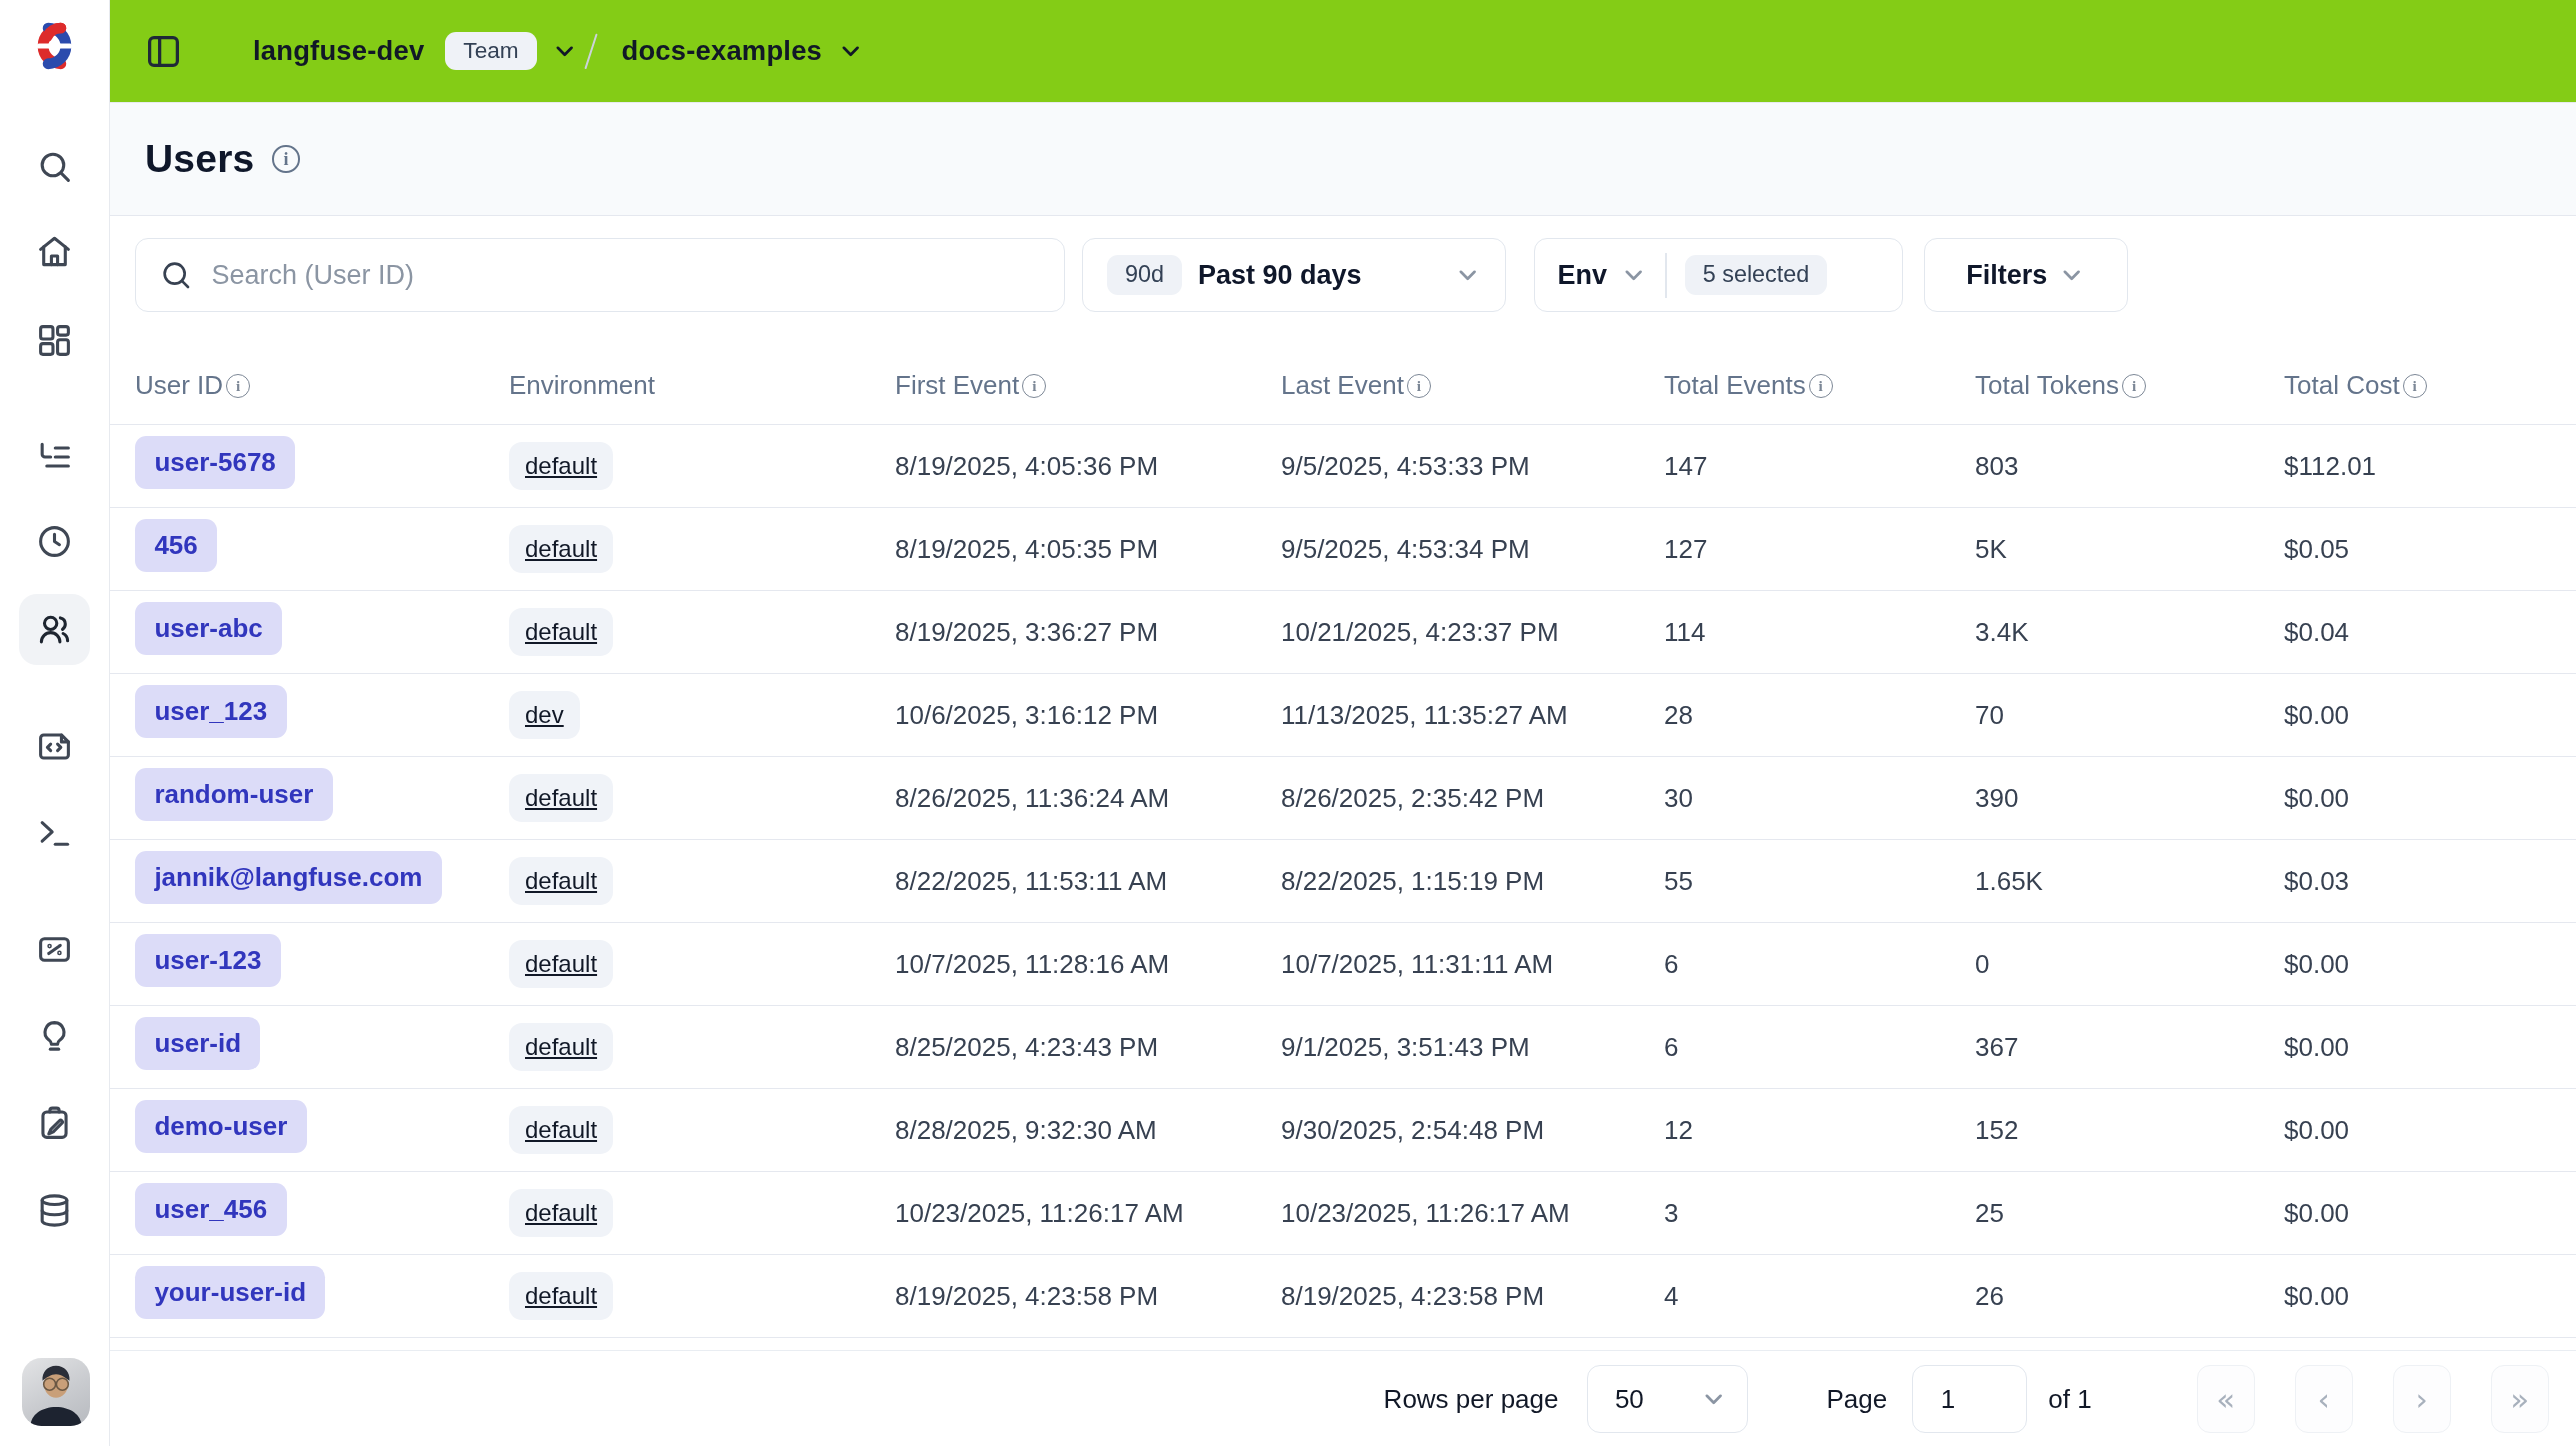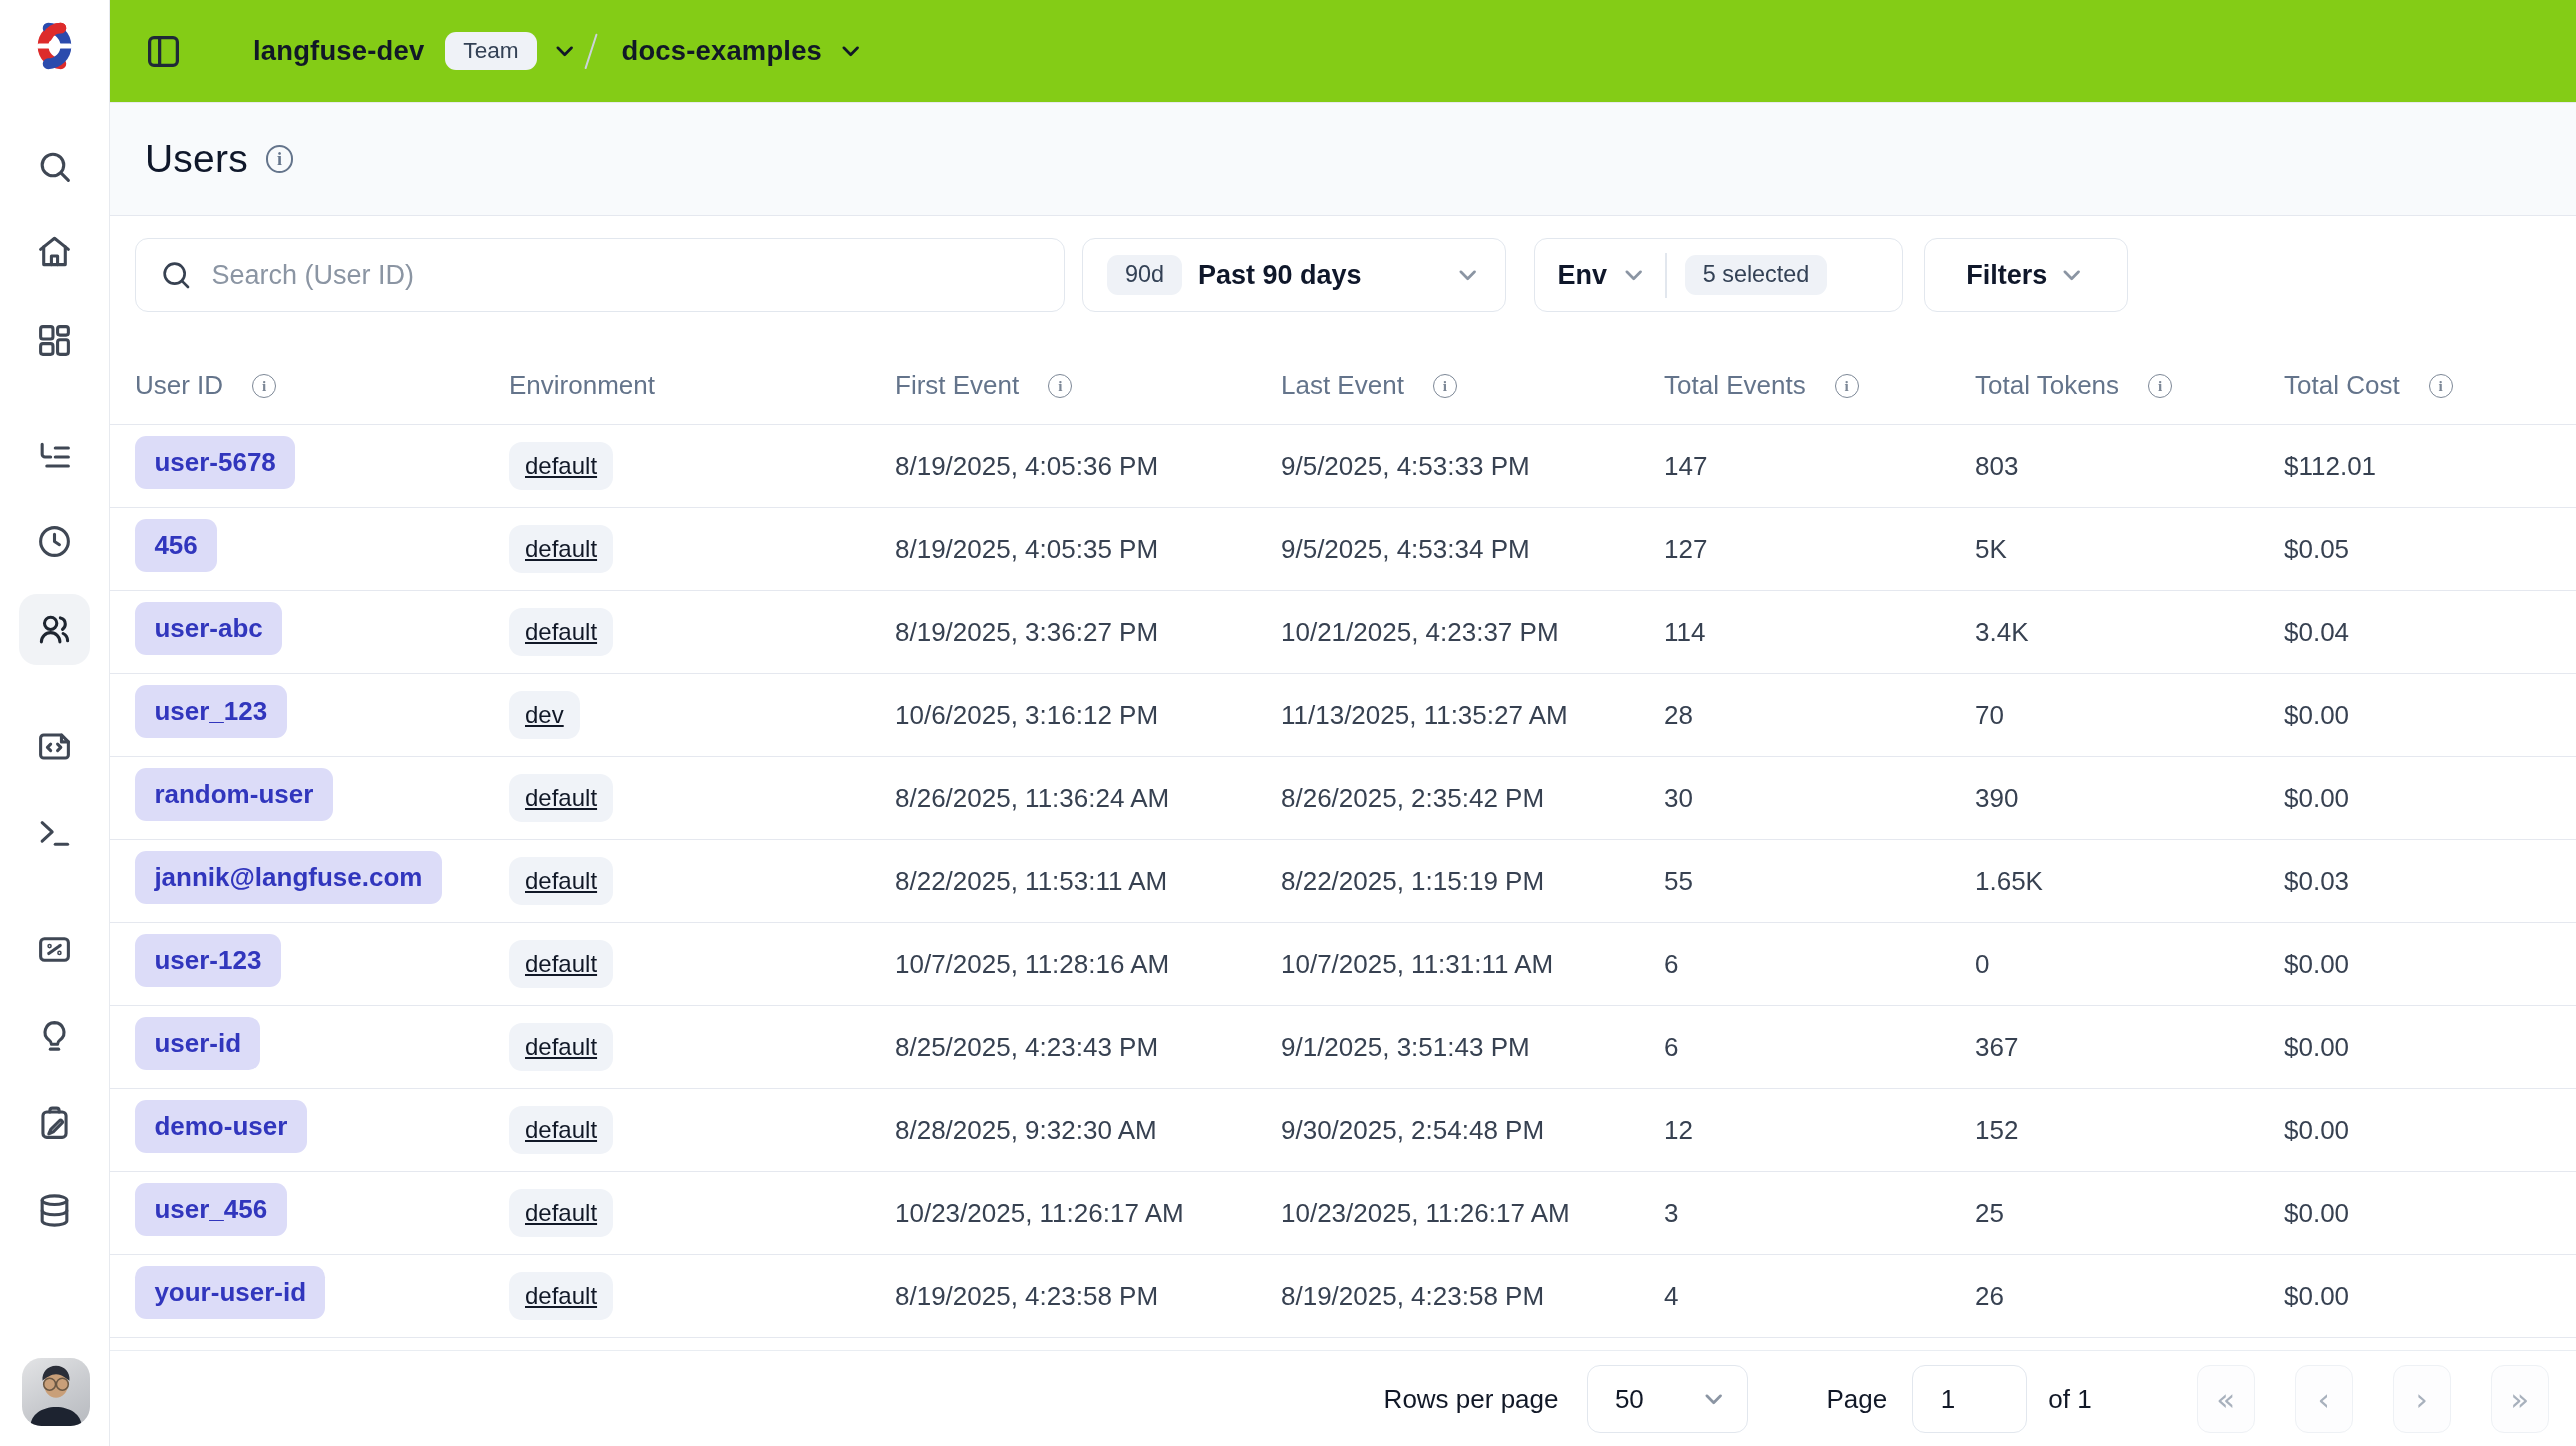--- a/index.html
+++ b/index.html
@@ -52,21 +52,21 @@
   .chev.muted path { stroke: #8b95a3; }
   .crumb-slash { width: 2.4px; height: 37px; background: #cbd2da; transform: rotate(18deg); margin: 0 11.3px; border-radius: 1.6px; }
   .iconbtn { background: none; border: none; cursor: pointer; display: flex; align-items: center; }
 
   
   .page-header {
     position: absolute; left: 110px; right: 0; top: 103px; height: 113px;
     background: #f8fafc; border-bottom: 1.6px solid #e5e8ef;
     display: flex; align-items: center; padding-left: 35px; gap: 18px;
   }
-  .page-title { font-size: 39px; font-weight: 400; color: #0f172a; letter-spacing: 0.2px; }
+  .page-title { font-size: 39px; font-weight: 700; color: #0f172a; letter-spacing: 0.2px; }
   .info-ic {
     display: inline-flex; align-items: center; justify-content: center;
     width: 27.4px; height: 27.4px; border: 2px solid #64748b; border-radius: 50%;
     color: #64748b; font-size: 18px; font-weight: 700; font-family: "Liberation Serif", serif;
     flex: 0 0 auto; cursor: pointer; line-height: 1;
   }
   .info-ic.small { width: 24px; height: 24px; border-width: 1.6px; font-size: 15.3px; }
 
   
   .filter-bar { position: absolute; left: 135px; top: 238px; display: flex; align-items: center; }
@@ -93,21 +93,21 @@
   .vdiv { width: 1.6px; height: 45px; background: #e2e7ee; margin: 0 4.8px; }
 
   
   .table-wrap { position: absolute; left: 110px; right: 0; top: 347px; }
   .grid-row {
     display: grid;
     grid-template-columns: 374px 386px 386px 383px 311px 309px 265px;
     align-items: center; padding-left: 25px;
   }
   .thead-row { height: 77px; }
-  .th { display: flex; align-items: center; gap: 29px; font-size: 26px; font-weight: 500; color: #64748b; }
+  .th { display: flex; align-items: center; gap: 3px; font-size: 26px; font-weight: 500; color: #64748b; }
   .th .info-ic { border-color: #7c8796; color: #7c8796; }
   .tbody { border-bottom: 1.6px solid #e5e8ef; }
   .trow { height: 83px; border-top: 1.6px solid #e5e8ef; cursor: pointer; }
   .cell { font-size: 26px; color: #374151; }
   .user-badge {
     display: inline-block; background: #dcdcf8; color: #3136bd;
     font-size: 26px; font-weight: 700; padding: 11.3px 19.4px; border-radius: 11.3px;
     cursor: pointer; max-width: 347px; overflow: hidden; text-overflow: ellipsis; white-space: nowrap;
   }
   .env-badge {

